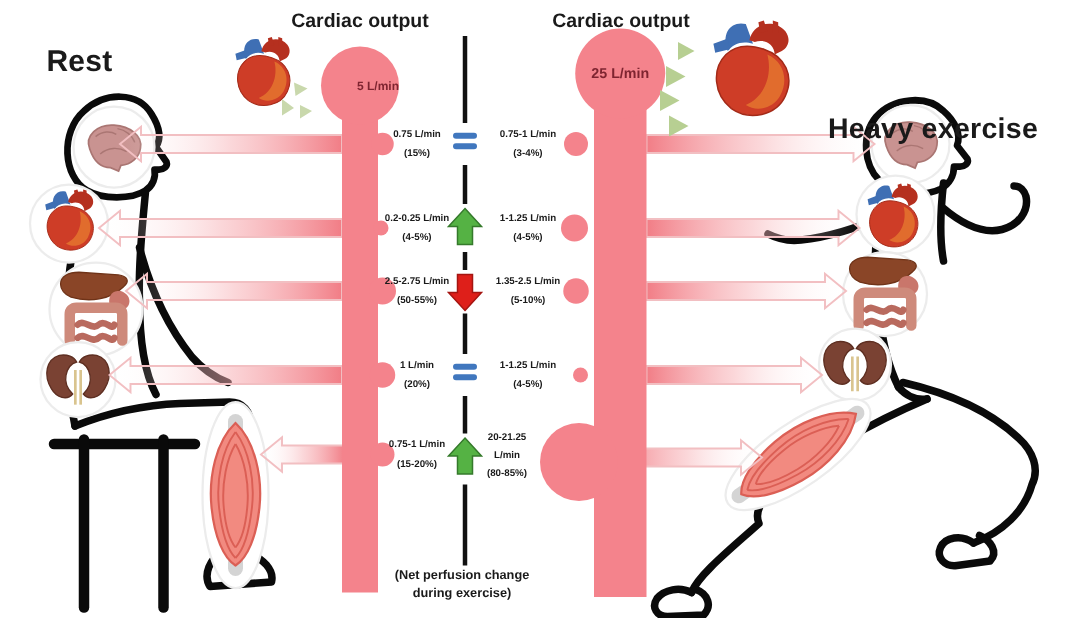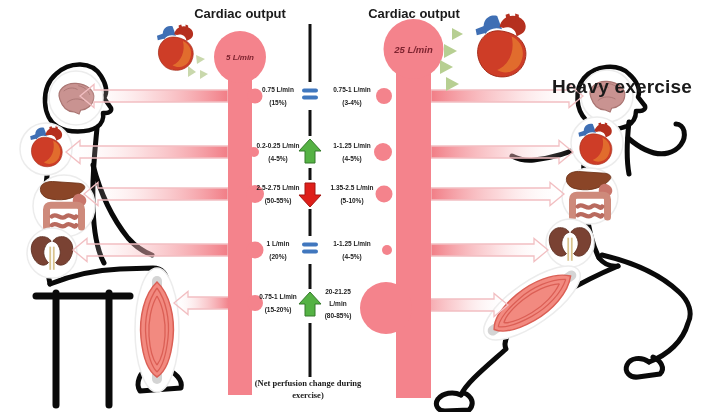--- a/index.html
+++ b/index.html
@@ -2,21 +2,21 @@
 <html><head>
 <meta charset="utf-8">
 <style>
   html,body{margin:0;padding:0;background:#fff;}
   .canvas{position:relative;width:720px;height:412px;background:#fff;overflow:hidden;
           font-family:"Liberation Sans",sans-serif;}
   .art{position:absolute;left:0;top:0;}
   .t{position:absolute;font-weight:bold;color:#1a1a1a;text-align:center;}
   .title{font-size:20px;letter-spacing:0.2px;}
   .co-label{font-size:13px;}
-  .co-value{color:#7E2430;font-style:italic;}
+  .co-value{color:#7E2430;}
   .row-text{font-size:6.5px;}
   .row-text .val,.row-text .pct{display:block;line-height:13px;}
   .footnote{font-size:8.5px;line-height:11.5px;}
 </style>
 </head>
 <body>
 
 <div class="canvas">
 
 <svg class="art" width="720" height="412" viewBox="0 0 720 412">
@@ -195,26 +195,27 @@
   </g>
   <use href="#sym-heart" x="466" y="10" width="72" height="72"></use>
   <g fill="#B7CF92">
     <polygon points="452,28 463,34 452,40"></polygon>
     <polygon points="444,44 457,51 444,58"></polygon>
     <polygon points="440,60 453,67 440,74"></polygon>
     <polygon points="446,77 459,84 446,91"></polygon>
   </g>
 </svg>
 
+<div class="t title" style="left:20px;top:30px;width:66px;">Rest</div>
 <div class="t title" style="left:546px;top:40px;width:152px;font-size:19px;margin-top:36px;">Heavy exercise</div>
 
 <div class="t co-label" style="left:194px;top:6px;width:92px;">Cardiac output</div>
 <div class="t co-label" style="left:368px;top:6px;width:92px;">Cardiac output</div>
 
-<div class="t co-value" style="left:214px;top:53px;width:52px;font-size:8px;">5 L/min</div>
+<div class="t co-value" style="left:214px;top:53px;width:52px;font-size:8px;text-align:right;">5 L/min</div>
 <div class="t co-value" style="left:385px;top:44px;width:57px;font-size:9.5px;">25 L/min</div>
 
 <div class="t row-text" style="left:252px;top:83px;width:52px;">
   <span class="val">0.75 L/min</span>
   <span class="pct">(15%)</span>
 </div>
 <div class="t row-text" style="left:326px;top:83px;width:52px;">
   <span class="val">0.75-1 L/min</span>
   <span class="pct">(3-4%)</span>
 </div>
@@ -248,15 +249,15 @@
 
 <div class="t row-text" style="left:252px;top:290px;width:52px;">
   <span class="val">0.75-1 L/min</span>
   <span class="pct">(15-20%)</span>
 </div>
 <div class="t row-text" style="left:318px;top:286px;width:40px;">
   <span class="val" style="line-height:12px;">20-21.25 L/min</span>
   <span class="pct" style="line-height:12px;">(80-85%)</span>
 </div>
 
-<div class="t footnote" style="left:252px;top:378px;width:112px;font-family:Liberation Serif, serif;">(Net perfusion change during exercise)</div>
+<div class="t footnote" style="left:252px;top:378px;width:112px;">(Net perfusion change during exercise)</div>
 
 </div>
 
 </body></html>

